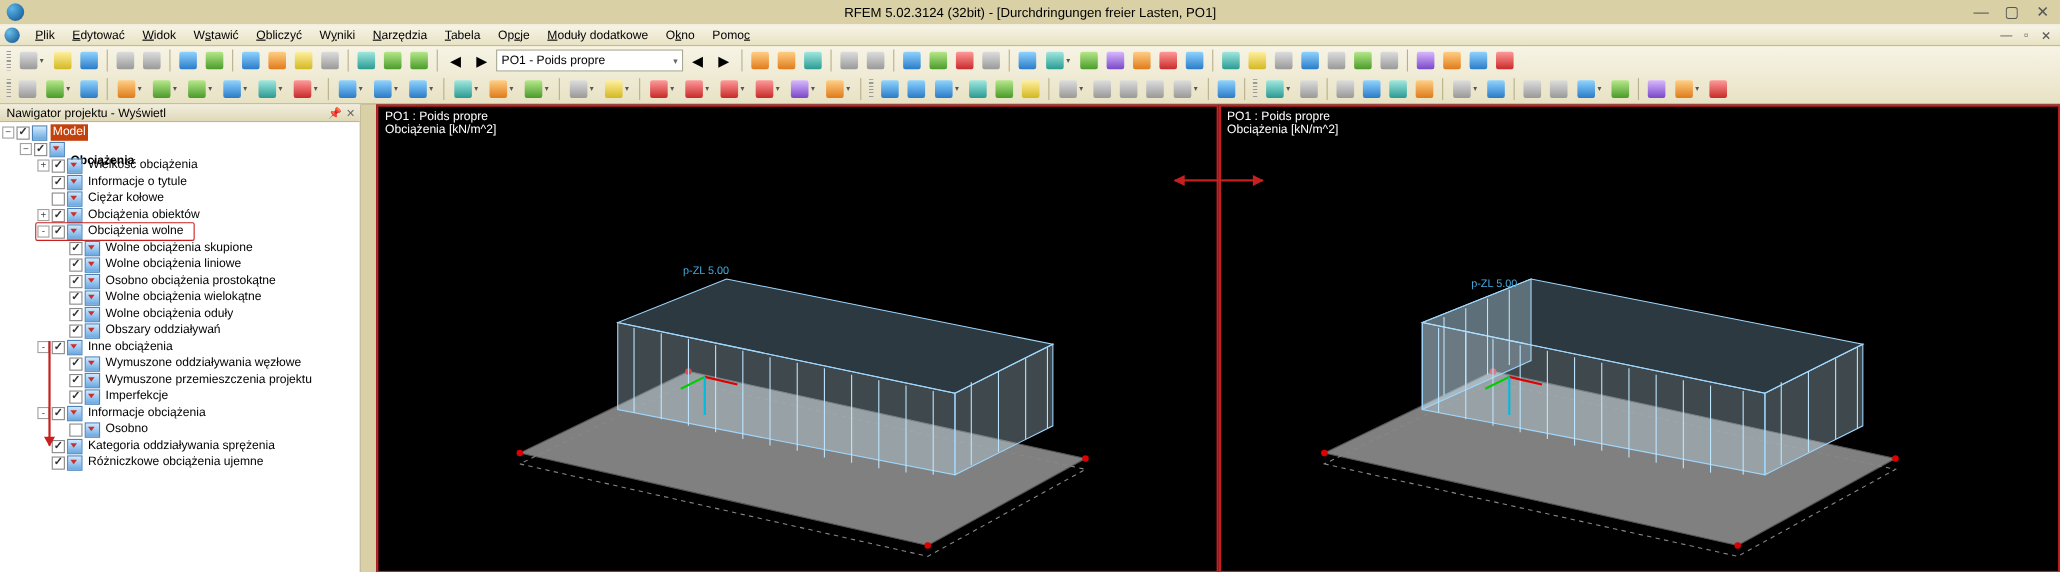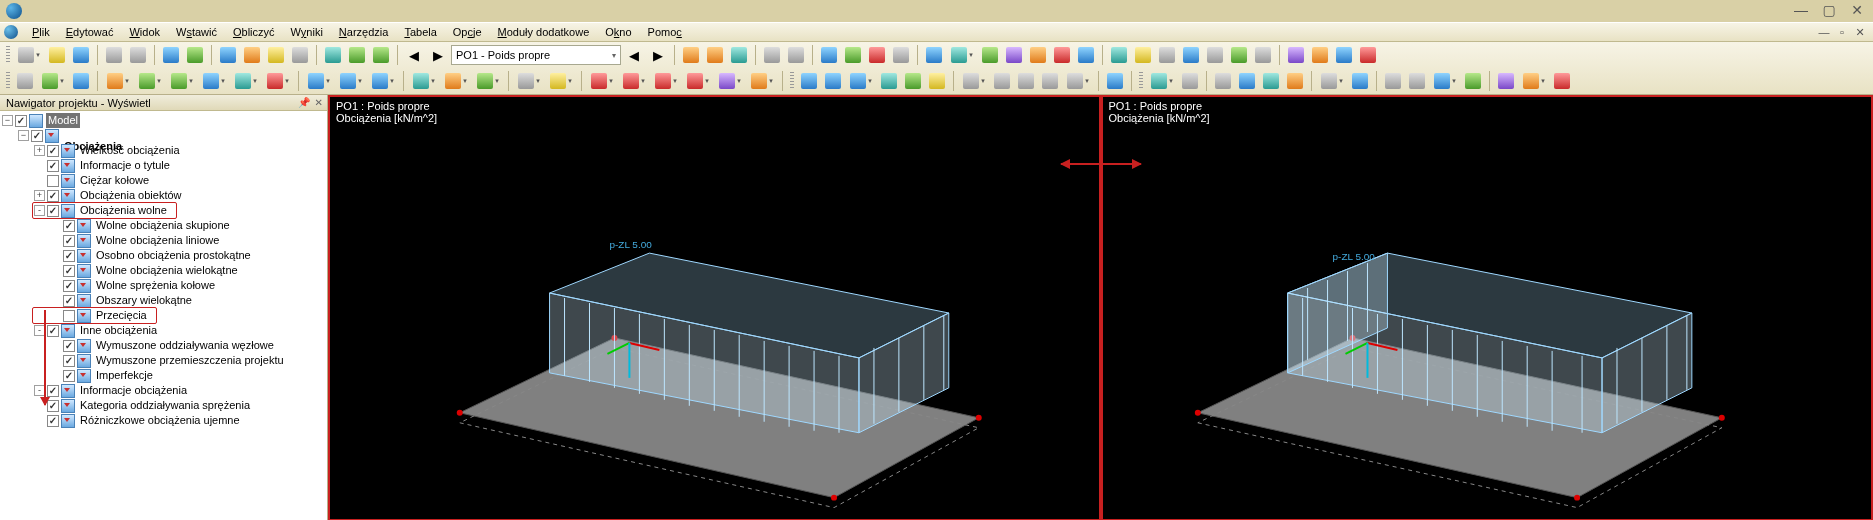--- a/index.html
+++ b/index.html
@@ -185,21 +185,21 @@
     margin-right: 3px;
     flex-shrink: 0;
     position: relative;
   }
   .tree .ic.arrow::after{
     content:""; position:absolute; left:3px; top:2px;
     border-left:4px solid #c83030; border-top:3px solid transparent; border-bottom:3px solid transparent;
     transform: rotate(90deg);
   }
   .tree .lbl { padding: 0 2px; }
-  .tree .lbl.sel { background: #737373; color: #fff; }
+  .tree .lbl.sel { background: #c2410c; color: #fff; }
   .tree .ind { display: inline-block; flex-shrink: 0; }
   .tree .row.boxed {
     position: relative;
   }
   .tree .row.boxed::after {
     content:""; position:absolute; left:30px; right:150px; top:-1px; bottom:-1px;
     border:1px solid #c82020; border-radius:2px; pointer-events:none;
   }
   .tree .row.boxed2::after { right: 170px; }
   
@@ -212,20 +212,21 @@
   .red-arrow::after {
     content:""; position:absolute; left:-4px; bottom:-1px;
     border-top:9px solid #c82020; border-left:5px solid transparent; border-right:5px solid transparent;
   }
   
   .views {
     flex: 1;
     display: flex;
     background: #e5e5e5;
     position: relative;
+    margin-left: 14px;
   }
   .view {
     flex: 1;
     background: #000;
     border: 2px solid #c82020;
     position: relative;
     color: #fff;
     overflow: hidden;
   }
   .view .vp-title {
@@ -242,20 +243,21 @@
     border-top:5px solid transparent; border-bottom:5px solid transparent;
   }
   .split-arrow::before { left:-1px; border-right:10px solid #c82020; }
   .split-arrow::after  { right:-1px; border-left:10px solid #c82020; }
 </style>
 </head>
 <body>
 
 <div class="titlebar">
   <div class="app-icon"></div>
+  <div class="title">RFEM 5.02.3124 (32bit) - [Durchdringungen freier Lasten, PO1]</div>
   <div class="win-controls">
     <div>—</div>
     <div>▢</div>
     <div>✕</div>
   </div>
 </div>
 
 <div class="menubar">
   <div class="sys-icon"></div>
   <div class="item"><span class="ul">P</span><span>lik</span></div>
@@ -677,35 +679,28 @@
           <span class="exp none"></span>
           <span class="cb">✓</span>
           <span class="ic arrow"></span>
           <span class="lbl">Wolne obciążenia wielokątne</span>
         </div>
         <div class="row">
           <span class="ind" style="width: 48px;"></span>
           <span class="exp none"></span>
           <span class="cb">✓</span>
           <span class="ic arrow"></span>
-          <span class="lbl">Wolne sprężenia kołowe</span>
-        </div>
-        <div class="row">
-          <span class="ind" style="width: 48px;"></span>
-          <span class="exp none"></span>
-          <span class="cb">✓</span>
-          <span class="ic arrow"></span>
-          <span class="lbl">Obszary wielokątne</span>
-        </div>
-        <div class="row boxed boxed2">
-          <span class="ind" style="width: 48px;"></span>
-          <span class="exp none"></span>
-          <span class="cb"></span>
-          <span class="ic arrow"></span>
-          <span class="lbl">Przecięcia</span>
+          <span class="lbl">Wolne obciążenia oduły</span>
+        </div>
+        <div class="row">
+          <span class="ind" style="width: 48px;"></span>
+          <span class="exp none"></span>
+          <span class="cb">✓</span>
+          <span class="ic arrow"></span>
+          <span class="lbl">Obszary oddziaływań</span>
         </div>
         <div class="row">
           <span class="ind" style="width: 32px;"></span>
           <span class="exp">-</span>
           <span class="cb">✓</span>
           <span class="ic arrow"></span>
           <span class="lbl">Inne obciążenia</span>
         </div>
         <div class="row">
           <span class="ind" style="width: 48px;"></span>
@@ -727,20 +722,27 @@
           <span class="cb">✓</span>
           <span class="ic arrow"></span>
           <span class="lbl">Imperfekcje</span>
         </div>
         <div class="row">
           <span class="ind" style="width: 32px;"></span>
           <span class="exp">-</span>
           <span class="cb">✓</span>
           <span class="ic arrow"></span>
           <span class="lbl">Informacje obciążenia</span>
+        </div>
+        <div class="row">
+          <span class="ind" style="width: 48px;"></span>
+          <span class="exp none"></span>
+          <span class="cb"></span>
+          <span class="ic arrow"></span>
+          <span class="lbl">Osobno</span>
         </div>
         <div class="row">
           <span class="ind" style="width: 32px;"></span>
           <span class="exp none"></span>
           <span class="cb">✓</span>
           <span class="ic arrow"></span>
           <span class="lbl">Kategoria oddziaływania sprężenia</span>
         </div>
         <div class="row">
           <span class="ind" style="width: 32px;"></span>

